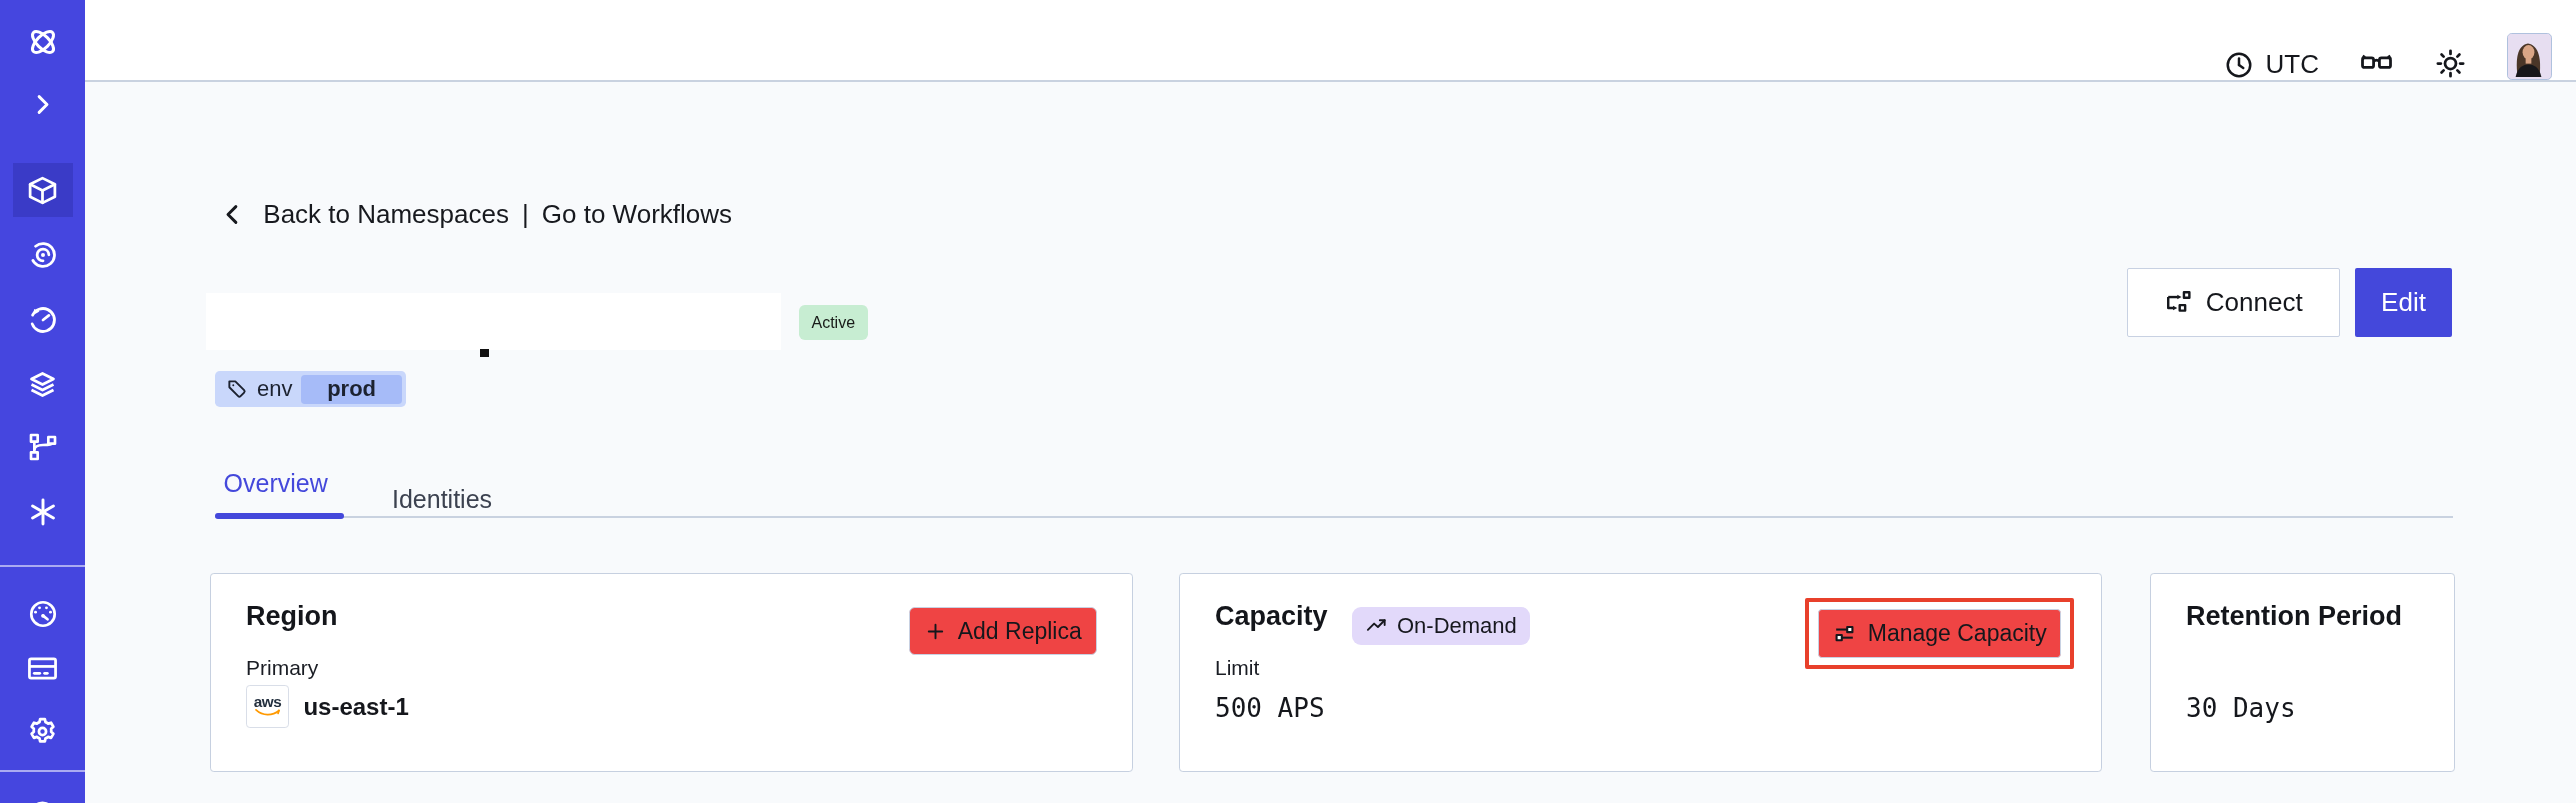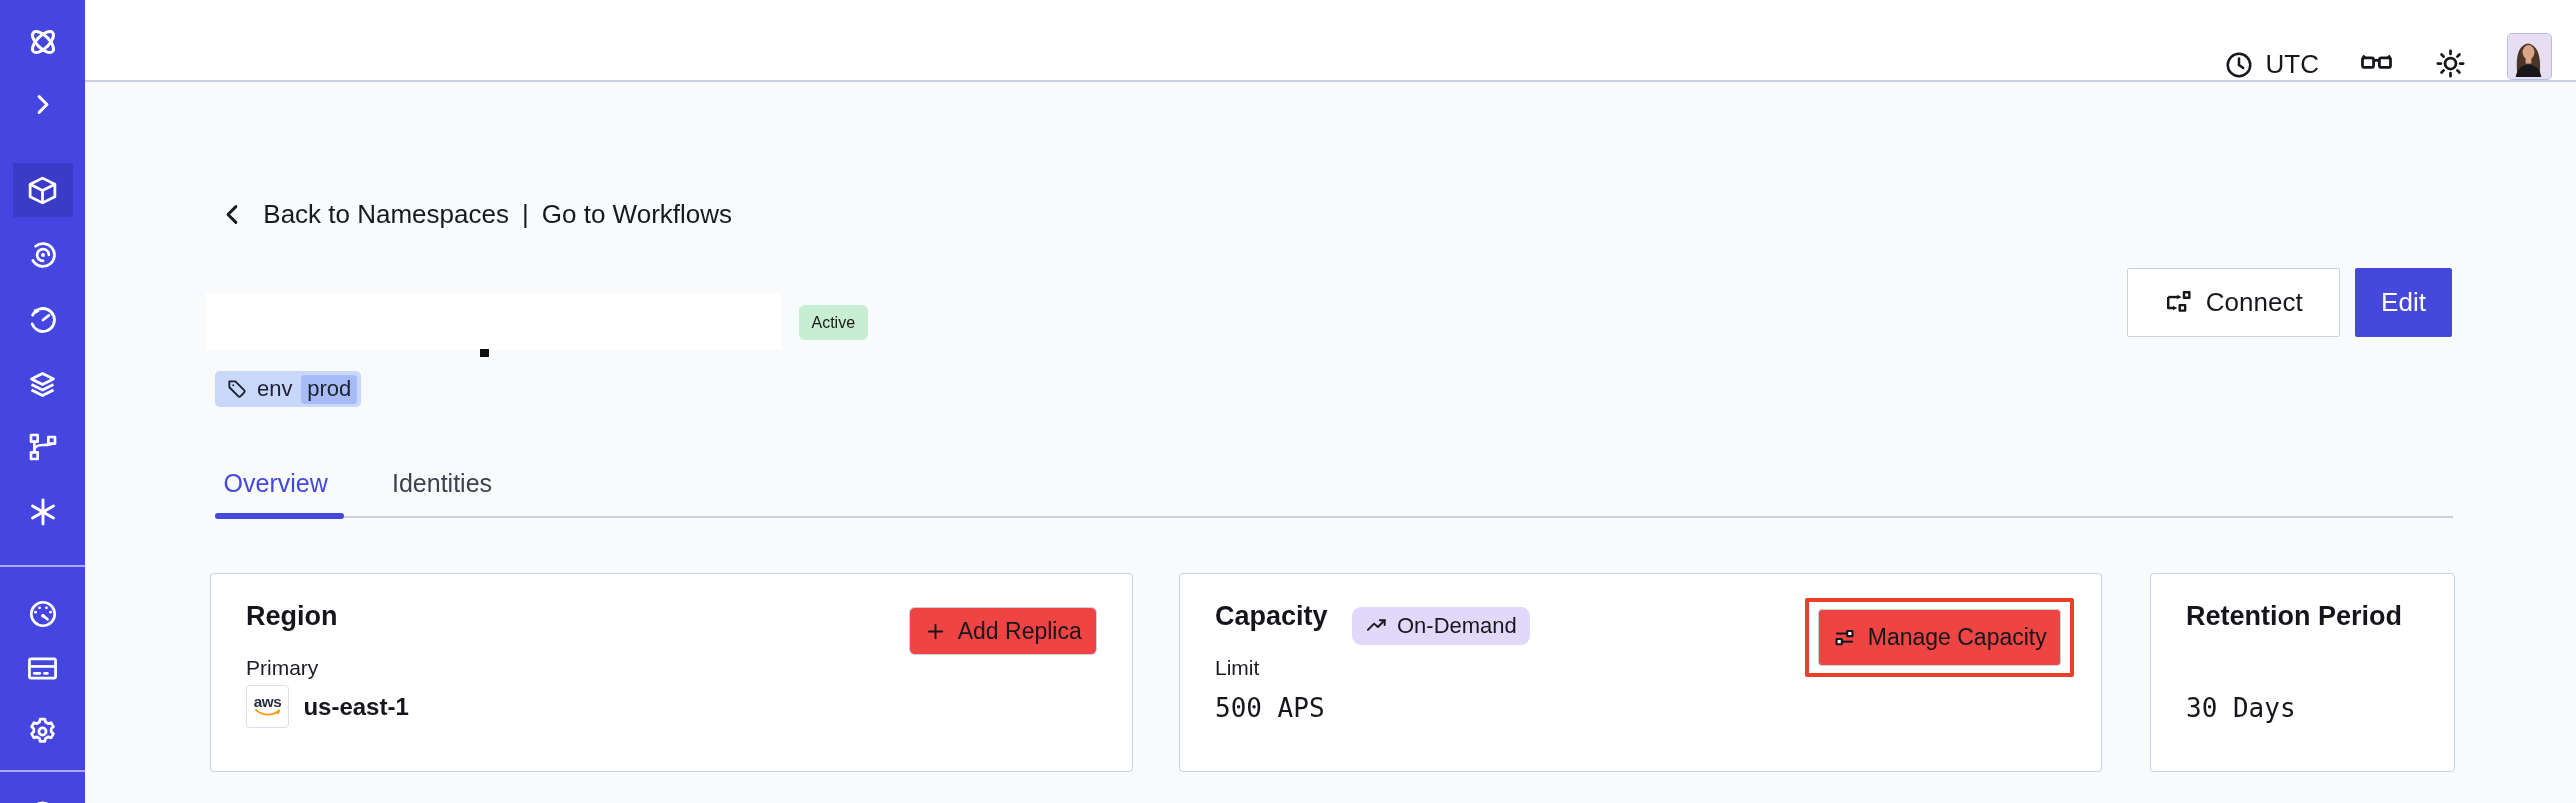--- a/index.html
+++ b/index.html
@@ -30,48 +30,48 @@
   .breadcrumb{position:absolute;left:219px;top:193px;height:42px;display:flex;align-items:center;gap:17.3px;font-size:26px;font-weight:500;color:#17191E;}
   .breadcrumb .sep{margin:0 5.8px;font-weight:400;}
 
   
   .redaction{position:absolute;left:206px;top:293px;width:575px;height:57px;background:#FFFFFF;}
   .redaction-dot{position:absolute;left:480px;top:349px;width:8.6px;height:7.7px;background:#111;}
   .status-badge{position:absolute;left:799px;top:305px;height:35px;padding:0 12.5px;border-radius:5.8px;background:var(--badge-green);
                 display:flex;align-items:center;font-size:16px;color:#181B18;}
   .tag-chip{position:absolute;left:215px;top:371px;height:36px;border-radius:4.8px;background:var(--tag-outer);
             display:flex;align-items:center;gap:8.6px;padding:0 3.8px 0 10.5px;font-size:22px;color:#1C2230;}
-  .tag-chip .inner{background:var(--tag-inner);border-radius:3.8px;height:29px;display:flex;align-items:center;padding:0 6px;}
+  .tag-chip .inner{background:var(--tag-inner);border-radius:3.8px;height:29px;display:flex;align-items:center;padding:0 26px;font-weight:bold;}
 
   .btn-row-btn{position:absolute;top:268px;height:69px;border-radius:2px;display:flex;align-items:center;justify-content:center;font-size:26px;cursor:pointer;}
   .connect-btn{left:2127px;width:213px;background:#fff;border:1.9px solid var(--btn-border);gap:12.5px;color:#15171C;}
   .edit-btn{left:2355px;width:97px;background:var(--accent);color:#fff;border:none;}
 
   
   .tabs{position:absolute;left:215px;top:462px;display:flex;gap:47px;font-size:25px;font-weight:500;}
   .tab{padding:0 8.6px;height:42px;display:flex;align-items:center;cursor:pointer;}
   .tab.active{color:var(--accent);}
-  .tab.inactive{color:#3C4250;}
+  .tab.inactive{color:#3C4250;margin-top:16px;}
   .tabs-line{position:absolute;left:215px;top:516px;width:2238px;height:1.9px;background:var(--line);}
   .tabs-underline{position:absolute;left:215px;top:513px;width:129px;height:5.8px;border-radius:2.9px;background:var(--accent);z-index:2;}
 
   
   .card{position:absolute;top:573px;height:199px;background:#fff;border:1.9px solid var(--card-border);border-radius:3.8px;}
   .card-region{left:210px;width:923px;}
   .card-capacity{left:1179px;width:923px;}
   .card-retention{left:2150px;width:305px;}
   .card-title{position:absolute;left:35px;top:27px;font-size:27px;font-weight:600;color:#14161B;}
   .row-label{position:absolute;left:35px;top:82px;font-size:21px;color:#1A1D24;}
   .mono-value{position:absolute;left:35px;top:119px;font-size:26px;font-family:"DejaVu Sans Mono","Liberation Mono",monospace;color:#15171C;}
 
   .small-btn{background:#ef4444;border:1.9px solid var(--btn-border);border-radius:5.8px;display:flex;align-items:center;justify-content:center;gap:10.5px;font-size:23px;color:#15171C;cursor:pointer;}
   .add-replica{position:absolute;left:698px;top:33px;width:188px;height:48px;}
   .ondemand-badge{position:absolute;left:172px;top:33px;height:38px;border-radius:9px;background:var(--badge-purple);
                   display:flex;align-items:center;gap:8.6px;padding:0 13.4px;font-size:22px;color:#17181E;}
-  .annotation-box{position:absolute;left:625px;top:24px;width:269px;height:79px;border:4.8px solid var(--annotation-red);border-radius:1.9px;padding:6.7px 8.6px;}
+  .annotation-box{position:absolute;left:625px;top:24px;width:269px;height:71px;border:4.8px solid var(--annotation-red);border-radius:1.9px;padding:6.7px 8.6px;}
   .annotation-box .small-btn{width:100%;height:100%;border-radius:3.8px;}
 
   .aws-row{position:absolute;left:35px;top:111px;display:flex;align-items:center;gap:14.4px;}
   .aws-badge{width:43px;height:43px;background:#fff;border:1.9px solid #D9DEE8;border-radius:3.8px;display:flex;flex-direction:column;align-items:center;justify-content:center;}
   .aws-badge .aws-word{font-size:15.3px;font-weight:bold;color:#232F3E;letter-spacing:-0.5px;line-height:13.4px;}
   .region-value{font-size:24px;color:#15171C;font-weight:bold;}
 </style>
 </head>
 <body>
 

